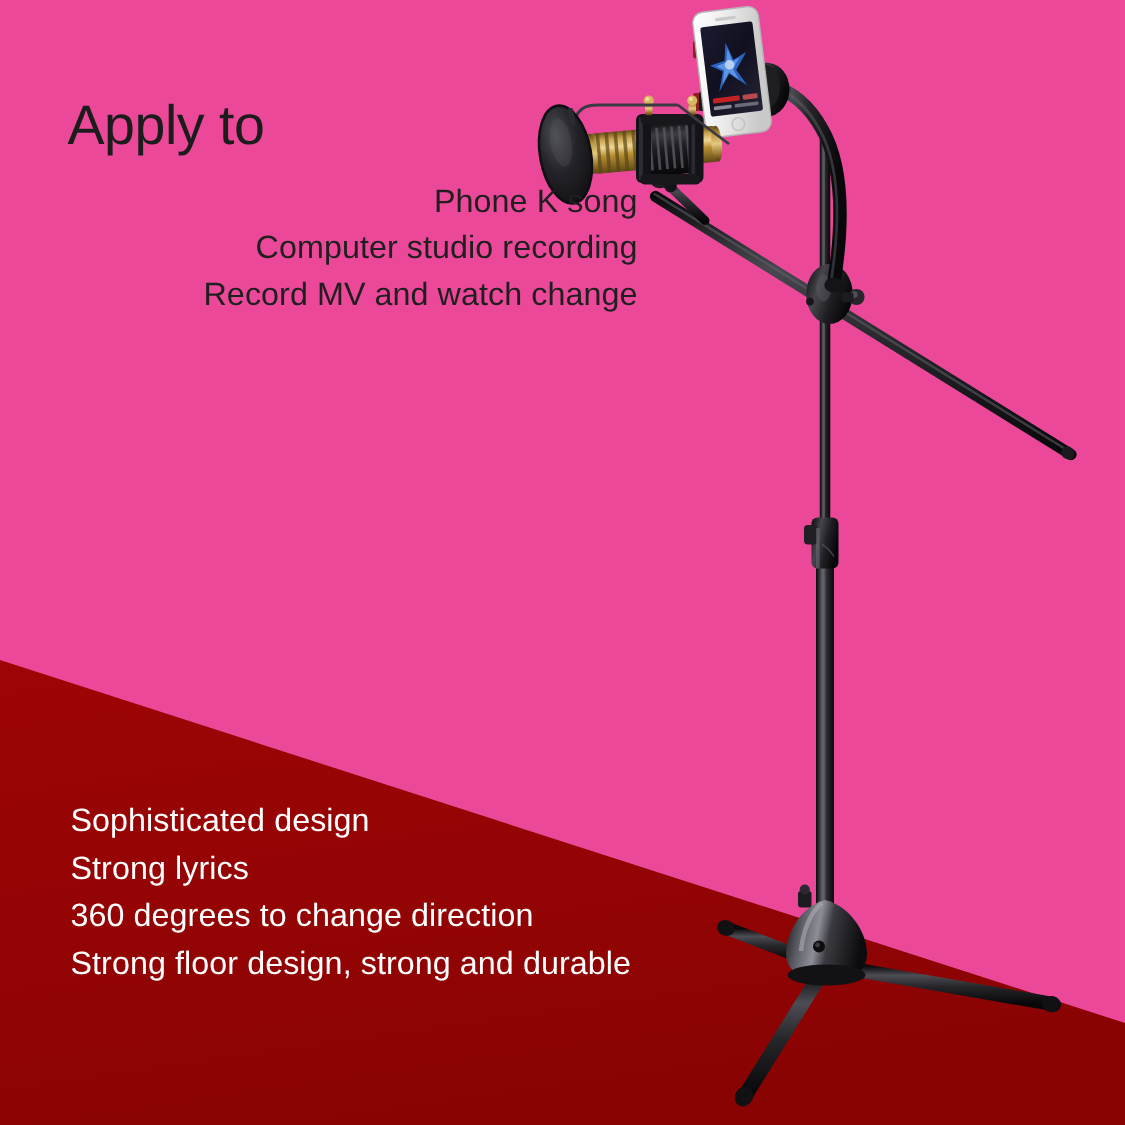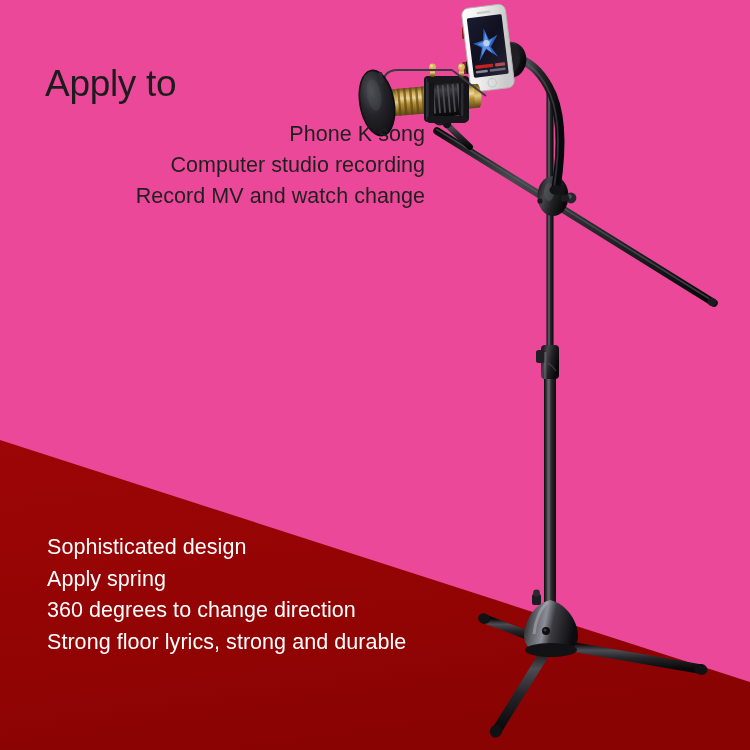--- a/index.html
+++ b/index.html
@@ -363,18 +363,18 @@
     <div class="apply-heading">Apply to</div>
     <div class="apply-list">
       <div class="line">Phone K song</div>
       <div class="line">Computer studio recording</div>
       <div class="line">Record MV and watch change</div>
     </div>
   </div>
 
   <div class="features-block">
     <div class="line">Sophisticated design</div>
-    <div class="line">Apply spring</div>
+    <div class="line">Strong lyrics</div>
     <div class="line">360 degrees to change direction</div>
-    <div class="line">Strong floor lyrics, strong and durable</div>
+    <div class="line">Strong floor design, strong and durable</div>
   </div>
 
 </div>
 
 </body></html>

